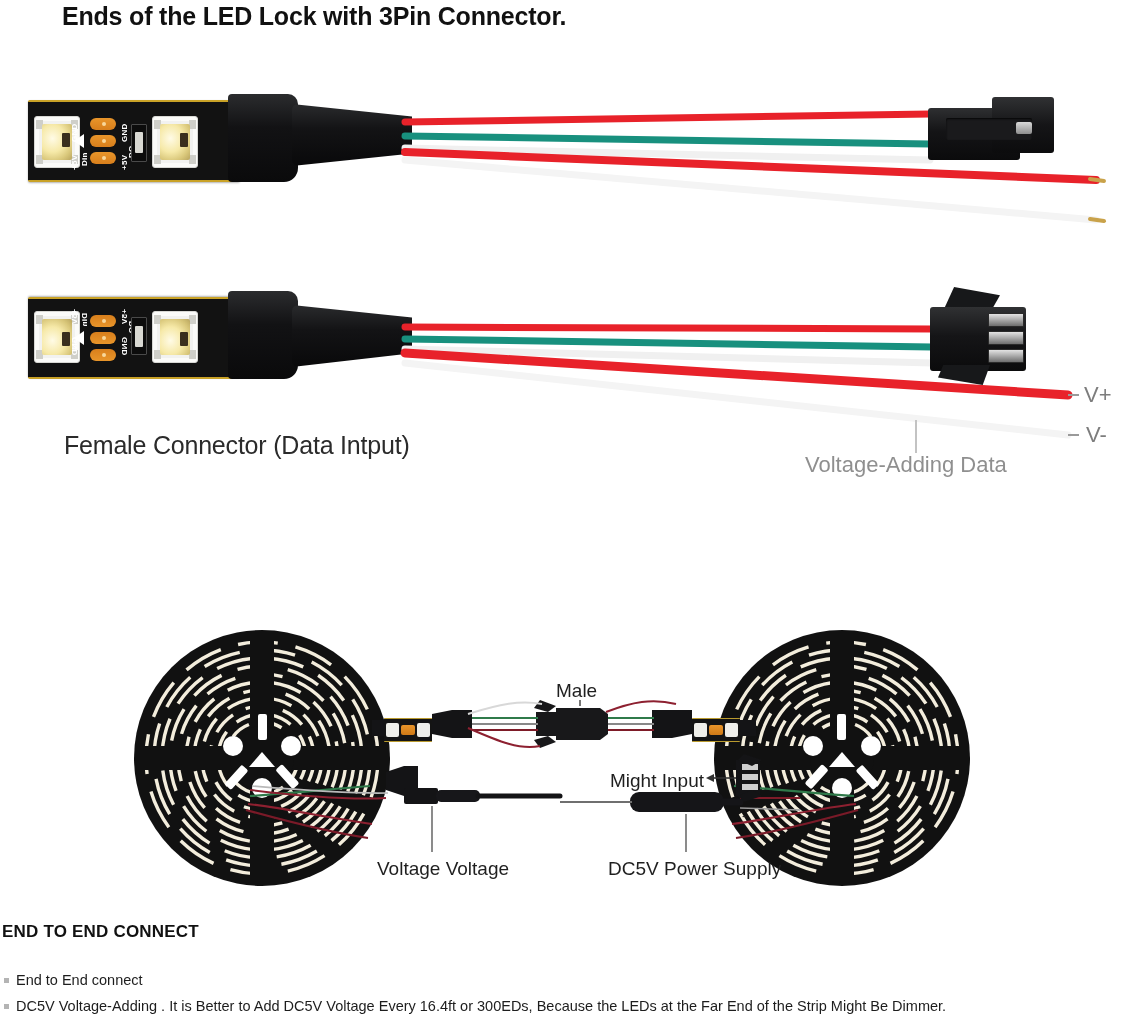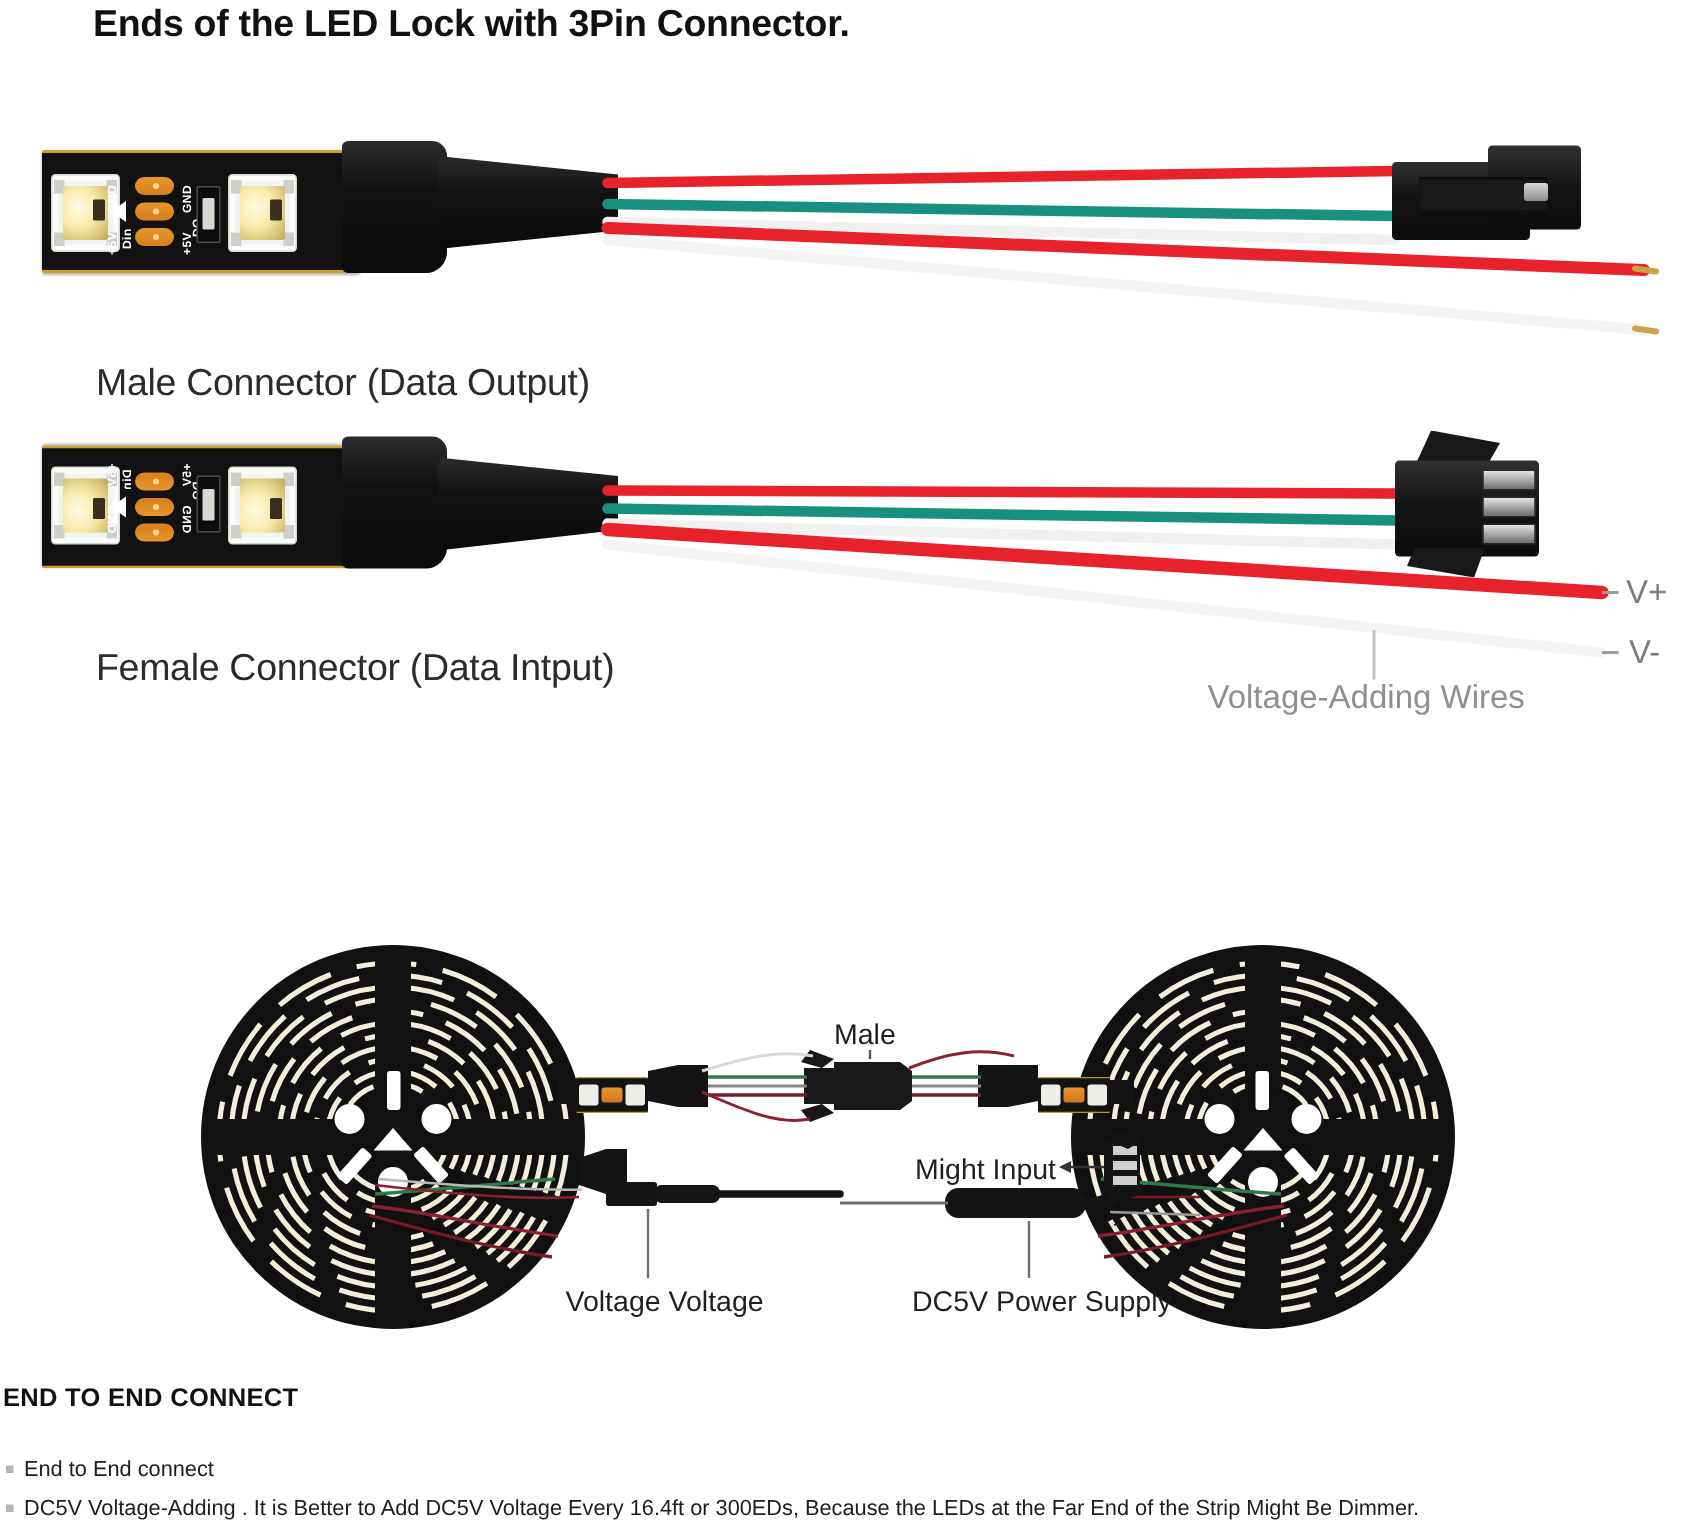--- a/index.html
+++ b/index.html
@@ -329,21 +329,20 @@
     </svg>
 
     <div class="conn">
       <div class="conn-male-body"></div>
       <div class="conn-male-cap"></div>
       <div class="conn-male-slot"></div>
       <div class="conn-male-pin"></div>
     </div>
   </div>
 
-  <div class="caption cap-male">Male Connector (Data Output)</div>
 
   <div class="photo-row" id="row-female">
 
     <div class="strip flipped">
       <div class="led" id="led-a">
         <div class="pad-l"></div>
         <div class="pad-r"></div>
         <div class="pad-l2"></div>
         <div class="pad-r2"></div>
         <div class="die"></div>
@@ -404,21 +403,21 @@
       <div class="clip-bot"></div>
     </div>
   </div>
 
   <div class="vdash" id="vdash-plus"></div>
   <div class="vlabel" id="v-plus">V+</div>
   <div class="vdash" id="vdash-minus"></div>
   <div class="vlabel" id="v-minus">V-</div>
 
   <div class="va-leader"></div>
-  <div class="va-text">Voltage-Adding Wires</div>
+  <div class="va-text">Voltage-Adding Data</div>
 
   <div class="caption cap-female">Female Connector (Data Intput)</div>
 
   <div id="schematic">
 
     <svg class="reel" id="reel-left" viewBox="0 0 260 260">
       <circle cx="130" cy="130" r="128" fill="#111111"></circle>
       <g fill="none" stroke="#f3eddc" stroke-width="3.4">
         <circle cx="130" cy="130" r="36" stroke-dasharray="20 14"></circle>
         <circle cx="130" cy="130" r="44" stroke-dasharray="22 14"></circle>

